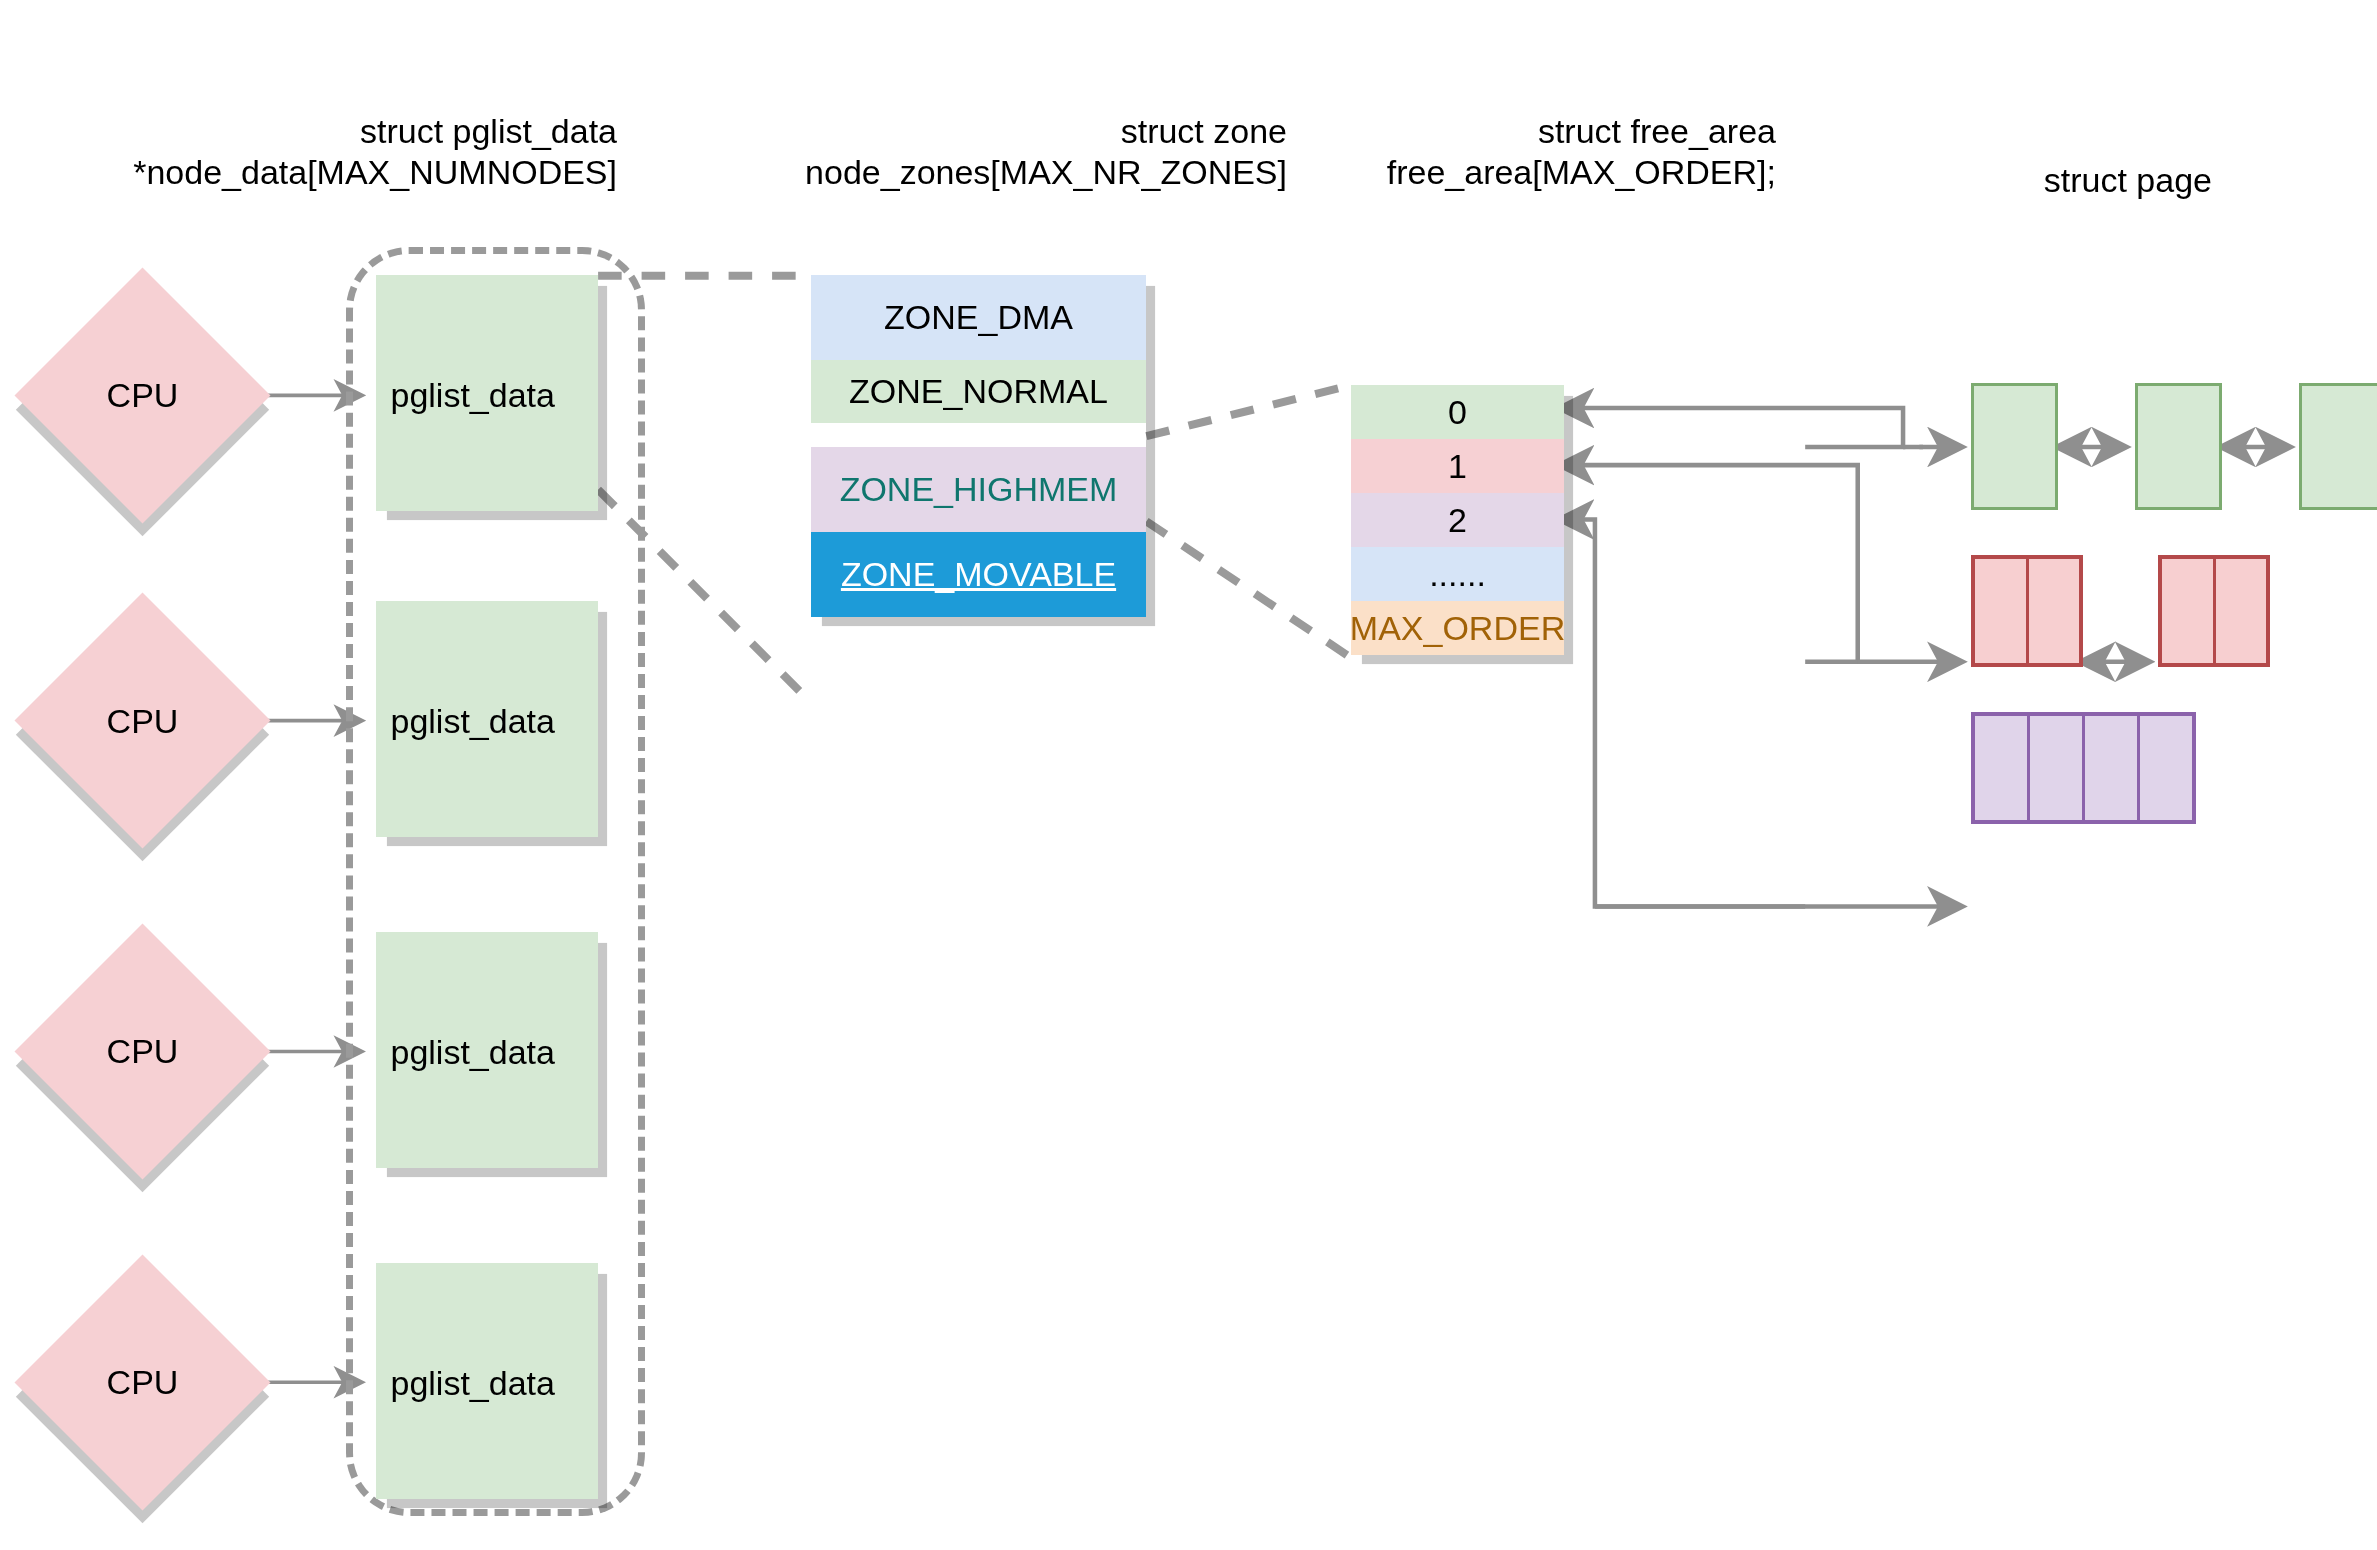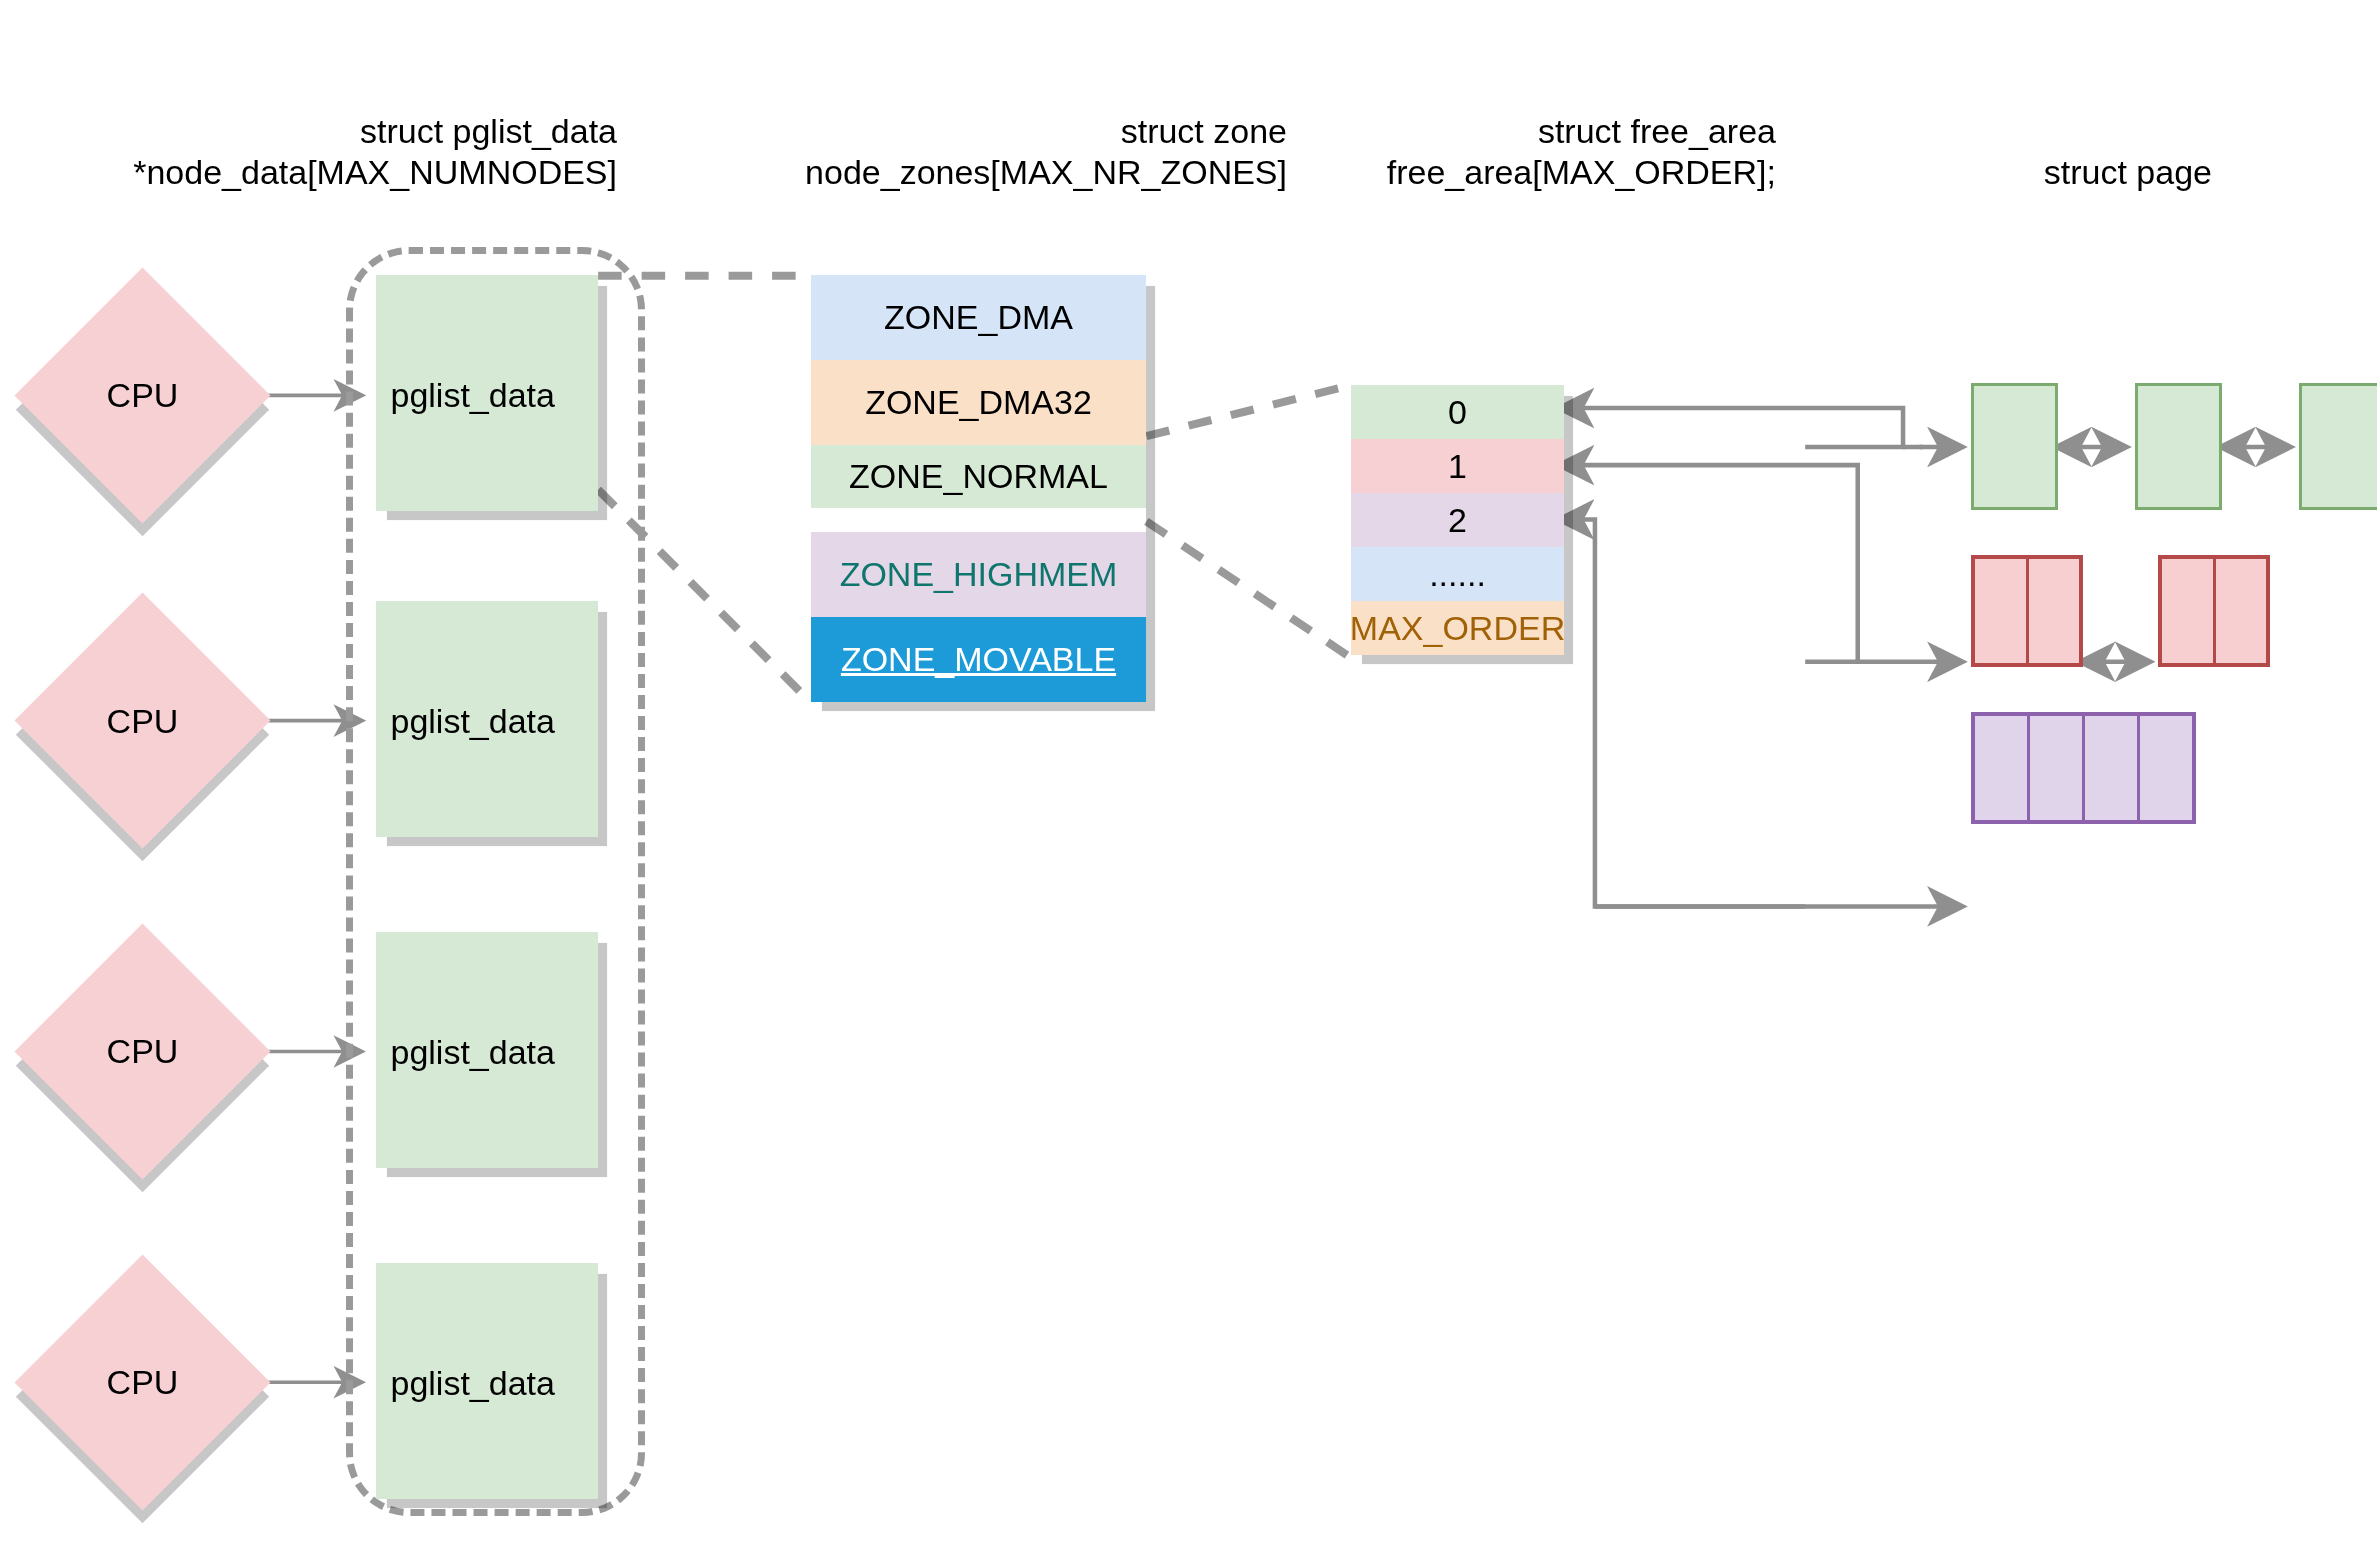--- a/index.html
+++ b/index.html
@@ -155,21 +155,21 @@
       <line x1="2297" y1="730" x2="2371" y2="730" marker-start="url(#ah)" marker-end="url(#ah)"></line>
     </g>
   </svg>
 
   <div class="col-head" style="left:91px; top:111px; width:526px;">struct pglist_data
 *node_data[MAX_NUMNODES]</div>
   <div class="col-head" style="left:1305px; top:111px; width:471px;">struct free_area
 free_area[MAX_ORDER];</div>
   <div class="col-head" style="left:725px; top:111px; width:562px;">struct zone
 node_zones[MAX_NR_ZONES]</div>
-  <div class="col-head" style="left:1777px; top:152px; width:435px;">struct page</div>
+  <div class="col-head" style="left:1777px; top:160px; width:435px;">struct page</div>
 
   <div class="node-container" style="left:346px; top:247px; width:299px; height:1269px;"></div>
 
   <div class="cpu" style="left:52px; top:305px;"></div>
   <div class="cpu-label" style="left:52px; top:376px;">CPU</div>
 
   <div class="cpu" style="left:52px; top:630px;"></div>
   <div class="cpu-label" style="left:52px; top:702px;">CPU</div>
 
   <div class="cpu" style="left:52px; top:961px;"></div>
@@ -186,23 +186,20 @@
 
   <div class="pglist" style="left:376px; top:932px;"></div>
   <div class="pglist-label" style="left:376px; top:1033px;">pglist_data</div>
 
   <div class="pglist" style="left:376px; top:1263px;"></div>
   <div class="pglist-label" style="left:376px; top:1364px;">pglist_data</div>
 
   <div class="stack" style="left:811px; top:275px; width:335px;">
     <div class="stack-row" style="height:85px; background:#d6e4f7; color:#000000;">
       <span>ZONE_DMA</span>
-    </div>
-    <div class="stack-row" style="height:85px; background:#fbe0c8; color:#000000;">
-      <span>ZONE_DMA32</span>
     </div>
     <div class="stack-row" style="height:63px; background:#d6e9d4; color:#000000;">
       <span>ZONE_NORMAL</span>
     </div>
     <div class="stack-row" style="height:85px; background:#e4d7e8; color:#0f766e;margin-top:24px;">
       <span>ZONE_HIGHMEM</span>
     </div>
     <div class="stack-row" style="height:85px; background:#1d9bd8; color:#ffffff;text-decoration:underline;">
       <span>ZONE_MOVABLE</span>
     </div>

